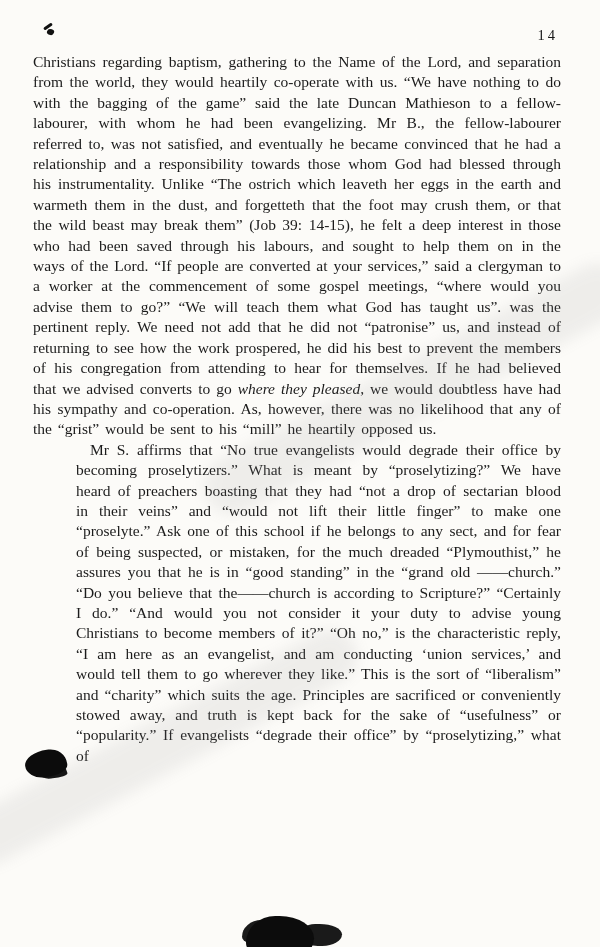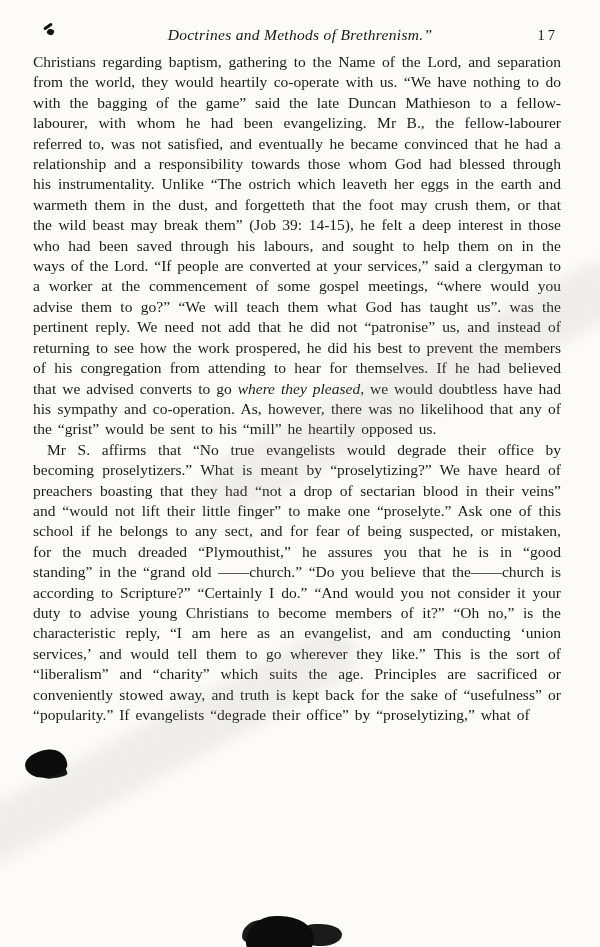--- a/index.html
+++ b/index.html
@@ -30,21 +30,21 @@
   .body {
     position:absolute;
     top:52px; left:33px; width:528px;
     font-size:15.5px;
     line-height:20.4px;
     text-align:justify;
     word-spacing:2px;
     color:#1b1b1b;
   }
   .para { margin:0; padding:0; }
-  .para.indent { text-indent:14px; }
+  .para.indent { text-indent:14px;margin-left:43px; }
   .italic { font-style:italic; }
   
   .watermark {
     position:absolute;
     background:#8f8f8f;
     opacity:0.12;
     filter:blur(7px);
     transform:rotate(-28deg);
     border-radius:40px;
     pointer-events:none;
@@ -79,22 +79,21 @@
   }
 </style>
 </head>
 <body>
 
 <div class="page">
 
   <div class="ink-mark-top"></div>
 
   <div class="header">
-    <div class="title">Doctrines and Methods of Brethrenism.”</div>
-    <div class="pagenum">17</div>
+    <div class="pagenum">14</div>
   </div>
 
   <div class="body">
       <p class="para"><span>Christians regarding baptism, gathering to the Name of the Lord, and separation from the world, they would heartily co-operate with us.  “We have nothing to do with the bagging of the game” said the late Duncan Mathieson to a fellow-labourer, with whom he had been evangelizing.  Mr B., the fellow-labourer referred to, was not satisfied, and eventually he became convinced that he had a relationship and a responsibility towards those whom God had blessed through his instrumentality.  Unlike “The ostrich which leaveth her eggs in the earth and warmeth them in the dust, and forgetteth that the foot may crush them, or that the wild beast may break them” (Job 39: 14-15), he felt a deep interest in those who had been saved through his labours, and sought to help them on in the ways of the Lord.  “If people are converted at your services,” said a clergyman to a worker at the commencement of some gospel meetings, “where would you advise them to go?”  “We will teach them what God has taught us”. was the pertinent reply.  We need not add that he did not “patronise” us, and instead of returning to see how the work prospered, he did his best to prevent the members of his congregation from attending to hear for themselves.  If he had believed that we advised converts to go </span><span class="italic">where they pleased</span><span>, we would doubtless have had his sympathy and co-operation.  As, however, there was no likelihood that any of the “grist” would be sent to his “mill” he heartily opposed us.</span></p>
       <p class="para indent"><span>Mr S. affirms that “No true evangelists would degrade their office by becoming proselytizers.”  What is meant by “proselytizing?”  We have heard of preachers boasting that they had “not a drop of sectarian blood in their veins” and “would not lift their little finger” to make one “proselyte.”  Ask one of this school if he belongs to any sect, and for fear of being suspected, or mistaken, for the much dreaded “Plymouthist,” he assures you that he is in “good standing” in the “grand old ——church.”  “Do you believe that the——church is according to Scripture?”  “Certainly I do.”  “And would you not consider it your duty to advise young Christians to become members of it?”  “Oh no,” is the characteristic reply, “I am here as an evangelist, and am conducting ‘union services,’ and would tell them to go wherever they like.”  This is the sort of “liberalism” and “charity” which suits the age. Principles are sacrificed or conveniently stowed away, and truth is kept back for the sake of “usefulness” or “popularity.” If evangelists “degrade their office” by “proselytizing,” what of</span></p>
     </div>
 
   <div class="watermark w1"></div>
   <div class="watermark w2"></div>
 

